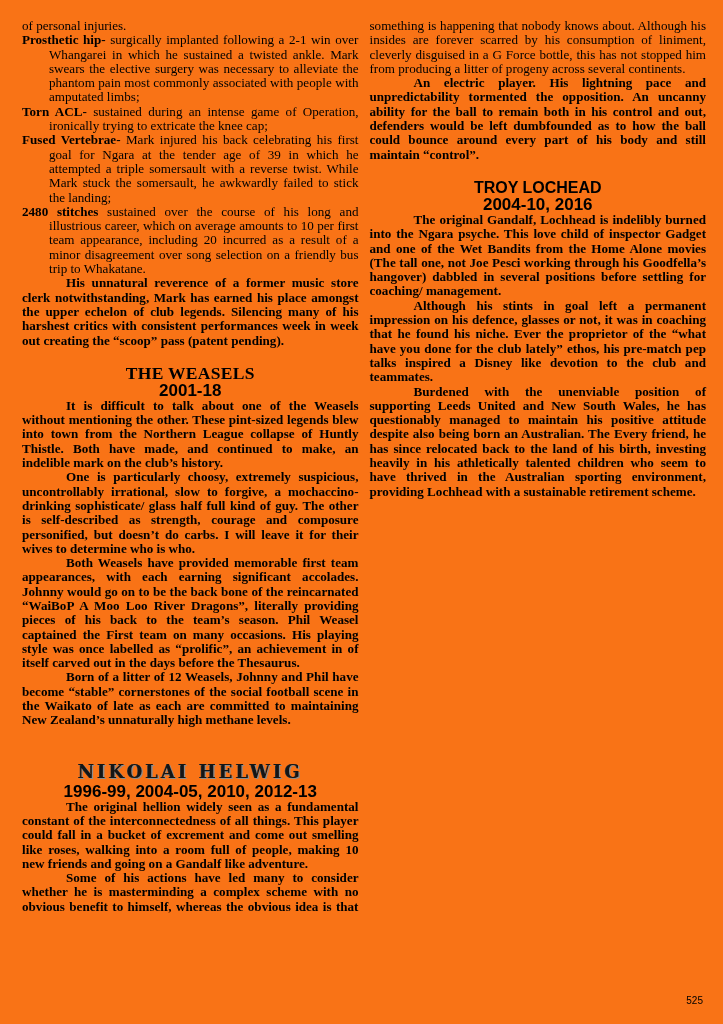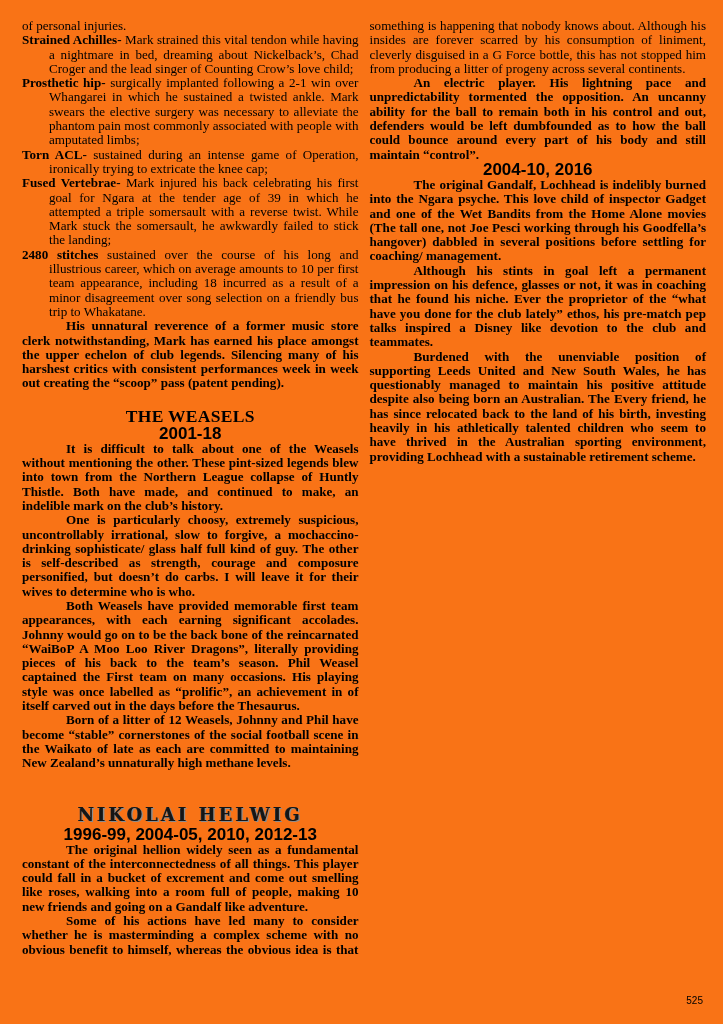--- a/index.html
+++ b/index.html
@@ -66,45 +66,45 @@
 </style>
 </head>
 <body>
 
 <div class="page">
   <div class="columns">
 
     <div class="col">
       <p class="frag">of personal injuries.</p>
 
-      <p class="hang"><span class="term">Strained Achilles-</span> <span>Mark strained this vital tendon while having a nightmare in bed, dreaming about Nickelback’s, Chad Croger and the lead singer of Counting Crow’s love child;</span></p>
       <p class="hang"><span class="term">Prosthetic hip-</span> <span>surgically implanted following a 2-1 win over Whangarei in which he sustained a twisted ankle. Mark swears the elective surgery was necessary to alleviate the phantom pain most commonly associated with people with amputated limbs;</span></p>
       <p class="hang"><span class="term">Torn ACL-</span> <span>sustained during an intense game of Operation, ironically trying to extricate the knee cap;</span></p>
       <p class="hang"><span class="term">Fused Vertebrae-</span> <span>Mark injured his back celebrating his first goal for Ngara at the tender age of 39 in which he attempted a triple somersault with a reverse twist. While Mark stuck the somersault, he awkwardly failed to stick the landing;</span></p>
-      <p class="hang"><span class="term">2480 stitches</span> <span>sustained over the course of his long and illustrious career, which on average amounts to 10 per first team appearance, including 18 incurred as a result of a minor disagreement over song selection on a friendly bus trip to Whakatane.</span></p>
+      <p class="hang"><span class="term">2480 stitches</span> <span>sustained over the course of his long and illustrious career, which on average amounts to 10 per first team appearance, including 20 incurred as a result of a minor disagreement over song selection on a friendly bus trip to Whakatane.</span></p>
 
       <p class="indent">His unnatural reverence of a former music store clerk notwithstanding, Mark has earned his place amongst the upper echelon of club legends. Silencing many of his harshest critics with consistent performances week in week out creating the “scoop” pass (patent pending).</p>
 
       <h2 class="h-serif">THE WEASELS</h2>
       <div class="years">2001-18</div>
       <p class="indent">It is difficult to talk about one of the Weasels without mentioning the other. These pint-sized legends blew into town from the Northern League collapse of Huntly Thistle. Both have made, and continued to make, an indelible mark on the club’s history.</p>
       <p class="indent">One is particularly choosy, extremely suspicious, uncontrollably irrational, slow to forgive, a mochaccino-drinking sophisticate/ glass half full kind of guy. The other is self-described as strength, courage and composure personified, but doesn’t do carbs. I will leave it for their wives to determine who is who.</p>
       <p class="indent">Both Weasels have provided memorable first team appearances, with each earning significant accolades. Johnny would go on to be the back bone of the reincarnated “WaiBoP A Moo Loo River Dragons”, literally providing pieces of his back to the team’s season. Phil Weasel captained the First team on many occasions. His playing style was once labelled as “prolific”, an achievement in of itself carved out in the days before the Thesaurus.</p>
       <p class="indent">Born of a litter of 12 Weasels, Johnny and Phil have become “stable” cornerstones of the social football scene in the Waikato of late as each are committed to maintaining New Zealand’s unnaturally high methane levels.</p>
 
       <h2 class="h-fancy">NIKOLAI HELWIG</h2>
       <div class="years">1996-99, 2004-05, 2010, 2012-13</div>
       <p class="indent">The original hellion widely seen as a fundamental constant of the interconnectedness of all things. This player could fall in a bucket of excrement and come out smelling like roses, walking into a room full of people, making 10 new friends and going on a Gandalf like adventure.</p>
       <p class="indent cont-justify">Some of his actions have led many to consider whether he is masterminding a complex scheme with no obvious benefit to himself, whereas the obvious idea is that</p>
     </div>
 
     <div class="col">
       <p class="frag">something is happening that nobody knows about. Although his insides are forever scarred by his consumption of liniment, cleverly disguised in a G Force bottle, this has not stopped him from producing a litter of progeny across several continents.</p>
       <p class="indent">An electric player. His lightning pace and unpredictability tormented the opposition. An uncanny ability for the ball to remain both in his control and out, defenders would be left dumbfounded as to how the ball could bounce around every part of his body and still maintain “control”.</p>
 
+      <h2 class="h-sans">TROY LOCHEAD</h2>
       <div class="years">2004-10, 2016</div>
       <p class="indent">The original Gandalf, Lochhead is indelibly burned into the Ngara psyche. This love child of inspector Gadget and one of the Wet Bandits from the Home Alone movies (The tall one, not Joe Pesci working through his Goodfella’s hangover) dabbled in several positions before settling for coaching/ management.</p>
       <p class="indent">Although his stints in goal left a permanent impression on his defence, glasses or not, it was in coaching that he found his niche. Ever the proprietor of the “what have you done for the club lately” ethos, his pre-match pep talks inspired a Disney like devotion to the club and teammates.</p>
       <p class="indent">Burdened with the unenviable position of supporting Leeds United and New South Wales, he has questionably managed to maintain his positive attitude despite also being born an Australian. The Every friend, he has since relocated back to the land of his birth, investing heavily in his athletically talented children who seem to have thrived in the Australian sporting environment, providing Lochhead with a sustainable retirement scheme.</p>
     </div>
 
   </div>
 
   <div class="page-number">525</div>
 </div>

